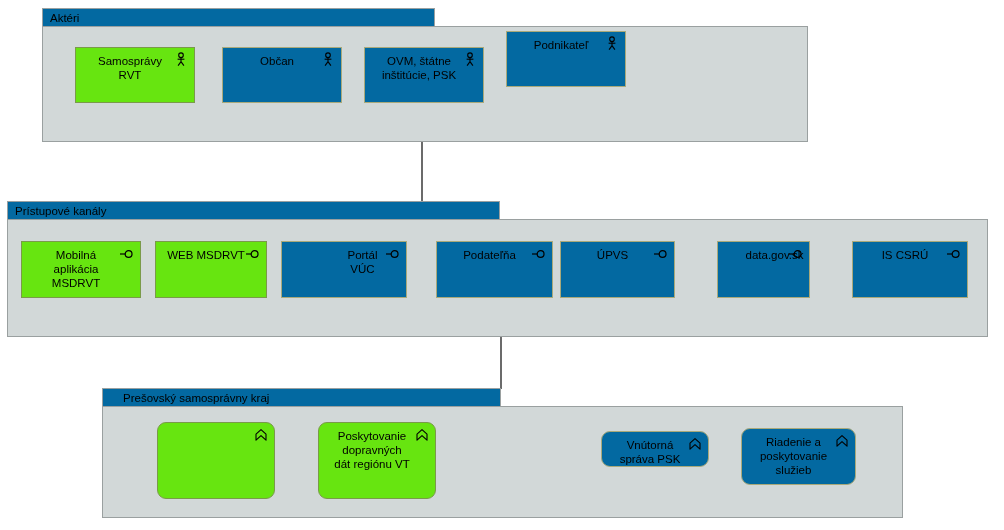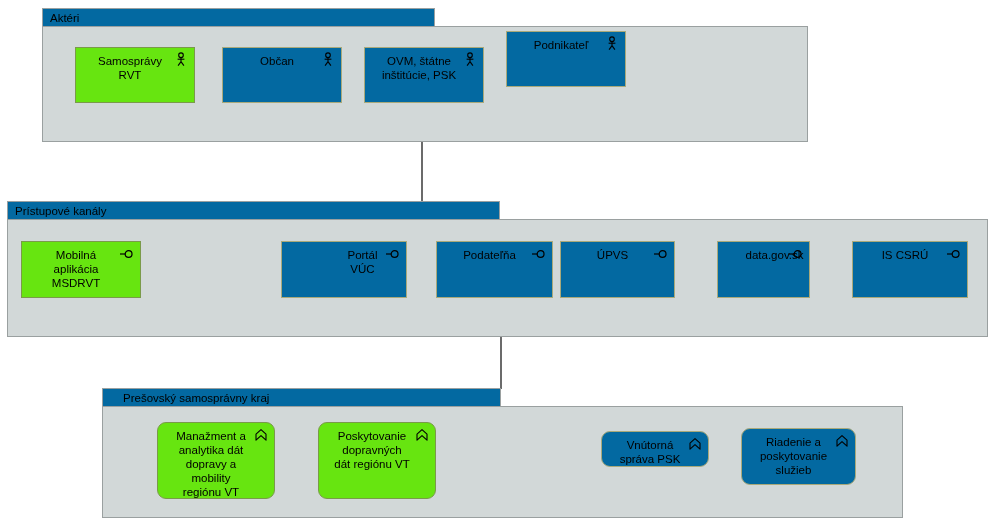--- a/index.html
+++ b/index.html
@@ -149,20 +149,29 @@
 aplikácia
 MSDRVT</span>
       <span class="glyph">
         <svg width="16" height="16" viewBox="0 0 16 16">
           <line x1="1" y1="8" x2="6.4" y2="8" stroke="#000" stroke-width="1.2"></line>
           <circle cx="9.6" cy="8" r="3.4" fill="none" stroke="#000" stroke-width="1.2"></circle>
         </svg>
       </span>
     </div>
 
+    <div class="el green" style="left:148px;top:40px;width:112px;height:57px;">
+      <span class="label">WEB MSDRVT</span>
+      <span class="glyph">
+        <svg width="16" height="16" viewBox="0 0 16 16">
+          <line x1="1" y1="8" x2="6.4" y2="8" stroke="#000" stroke-width="1.2"></line>
+          <circle cx="9.6" cy="8" r="3.4" fill="none" stroke="#000" stroke-width="1.2"></circle>
+        </svg>
+      </span>
+    </div>
 
     <div class="el yellow" style="left:274px;top:40px;width:126px;height:57px;padding-left:47px;">
       <span class="label">Portál VÚC</span>
       <span class="glyph">
         <svg width="16" height="16" viewBox="0 0 16 16">
           <line x1="1" y1="8" x2="6.4" y2="8" stroke="#000" stroke-width="1.2"></line>
           <circle cx="9.6" cy="8" r="3.4" fill="none" stroke="#000" stroke-width="1.2"></circle>
         </svg>
       </span>
     </div>
@@ -208,25 +217,20 @@
     </div>
   </div>
 
   <div class="group" style="left:102px;top:388px;width:801px;height:130px;">
     <div class="tab" style="width:399px;height:19px;padding-left:20px;">
       <span>Prešovský samosprávny kraj</span>
     </div>
     <div class="body" style="top:18px;width:801px;height:112px;"></div>
 
     <div class="el green rounded" style="left:55px;top:34px;width:118px;height:77px;">
-      <span class="label">Manažment a
-analytika dát
-dopravy a
-mobility
-regiónu VT</span>
       <span class="glyph">
         <svg width="16" height="16" viewBox="0 0 16 16">
           <path d="M3 13.2 L3 7.2 L8 2.6 L13 7.2 L13 13.2 L8 8.6 Z" fill="none" stroke="#000" stroke-width="1.1" stroke-linejoin="round"></path>
         </svg>
       </span>
     </div>
 
     <div class="el green rounded" style="left:216px;top:34px;width:118px;height:77px;">
       <span class="label">Poskytovanie
 dopravných

